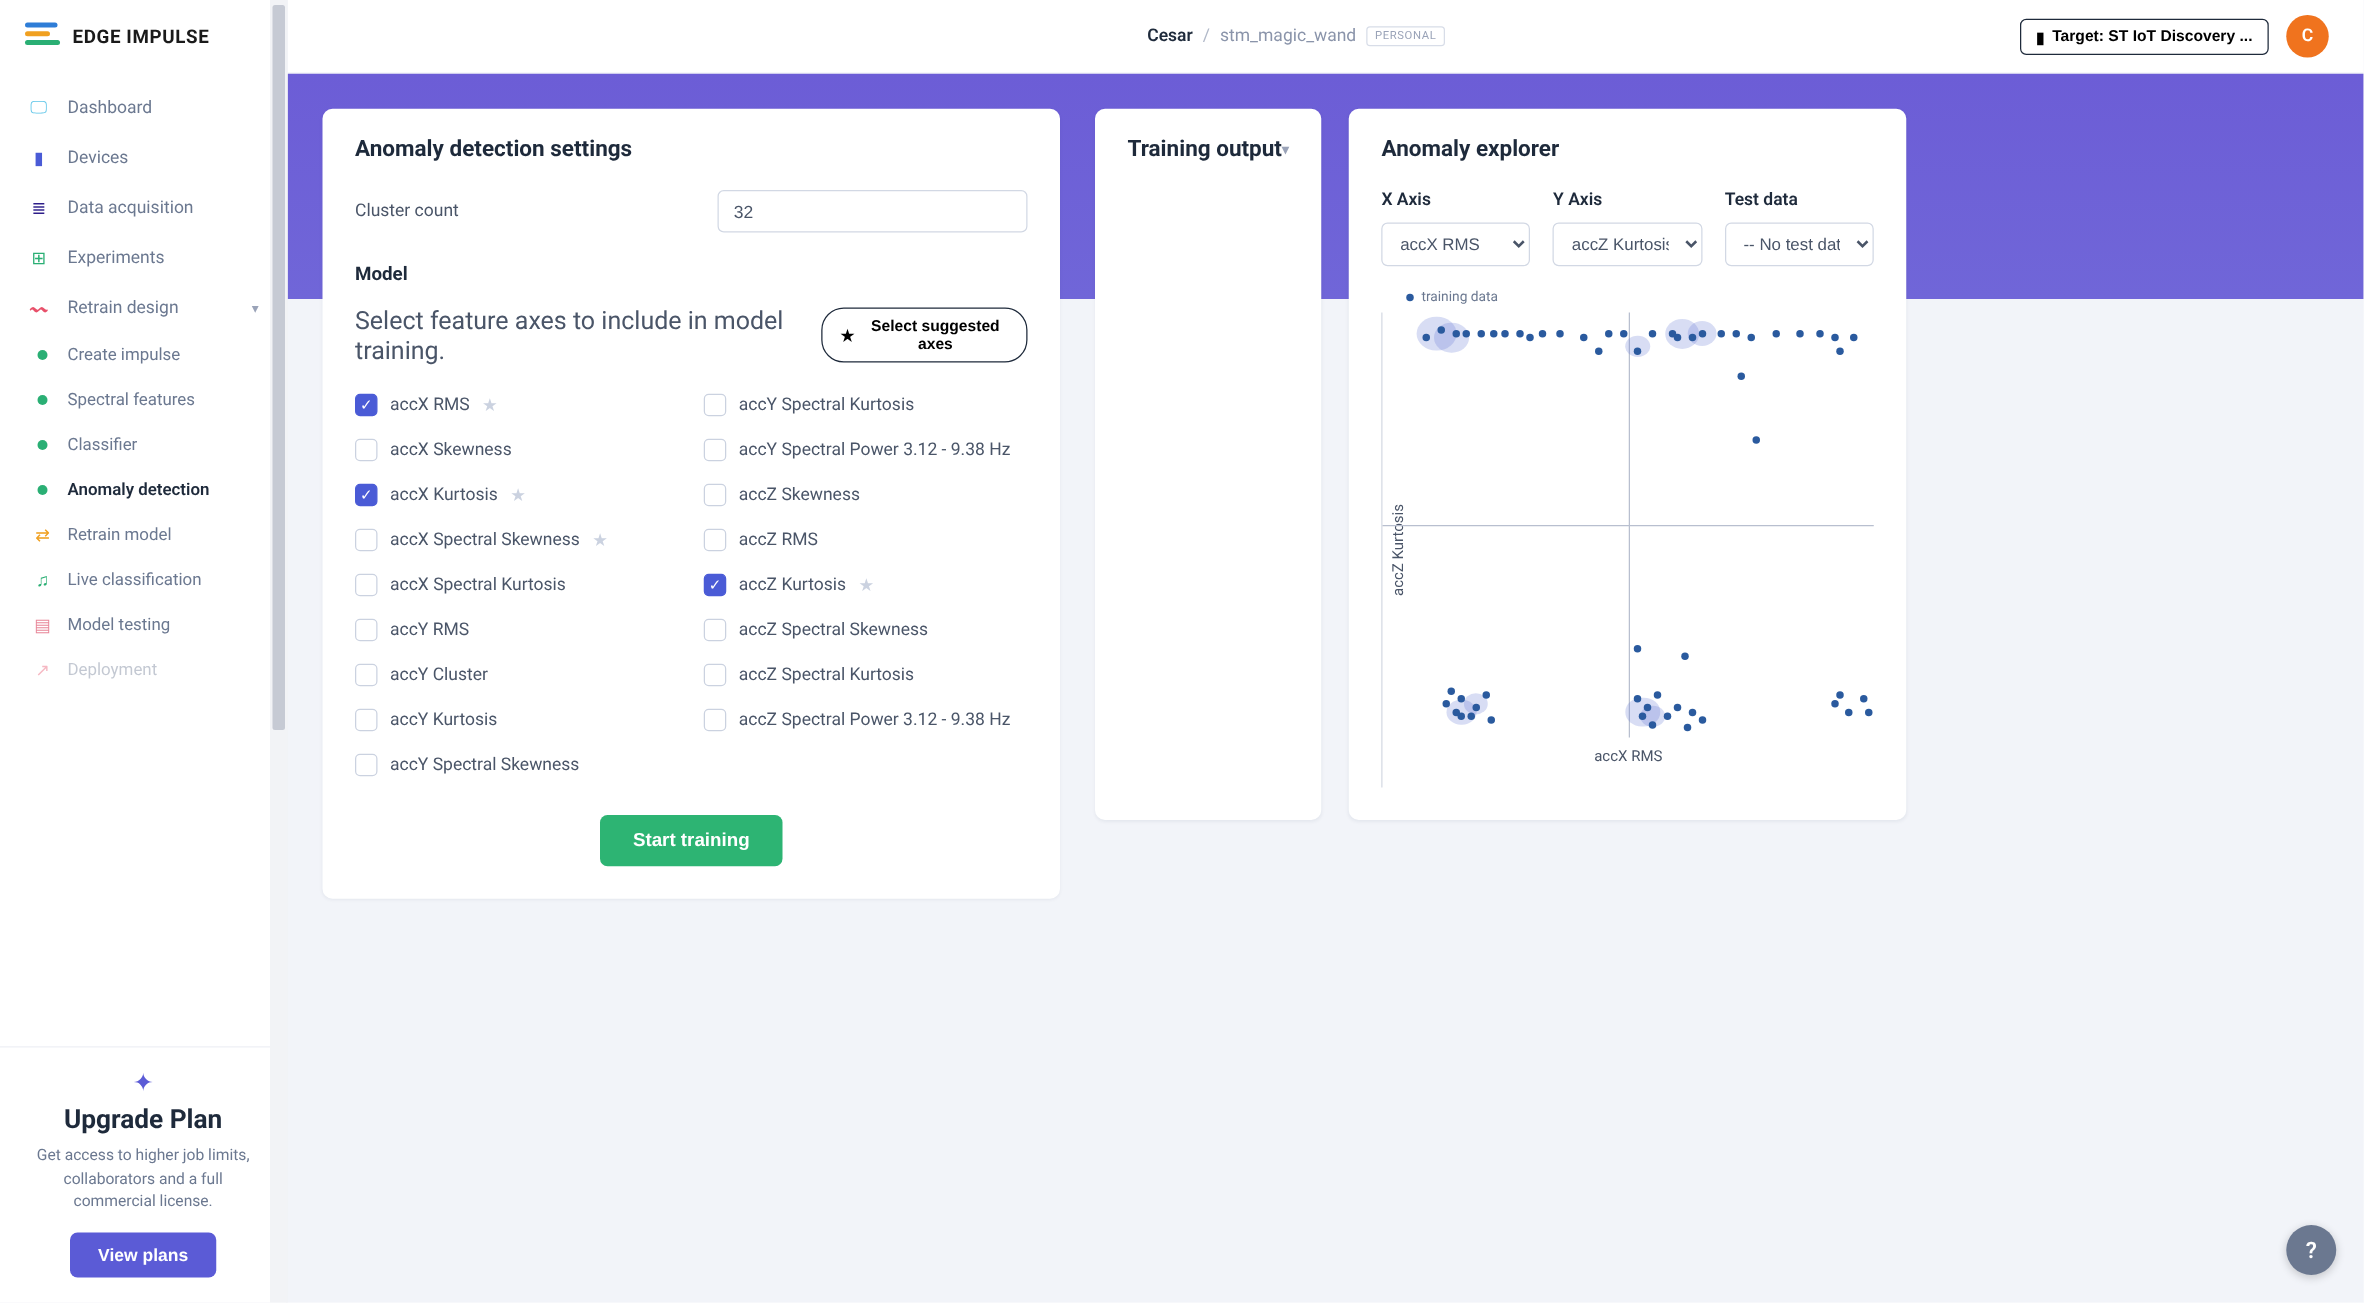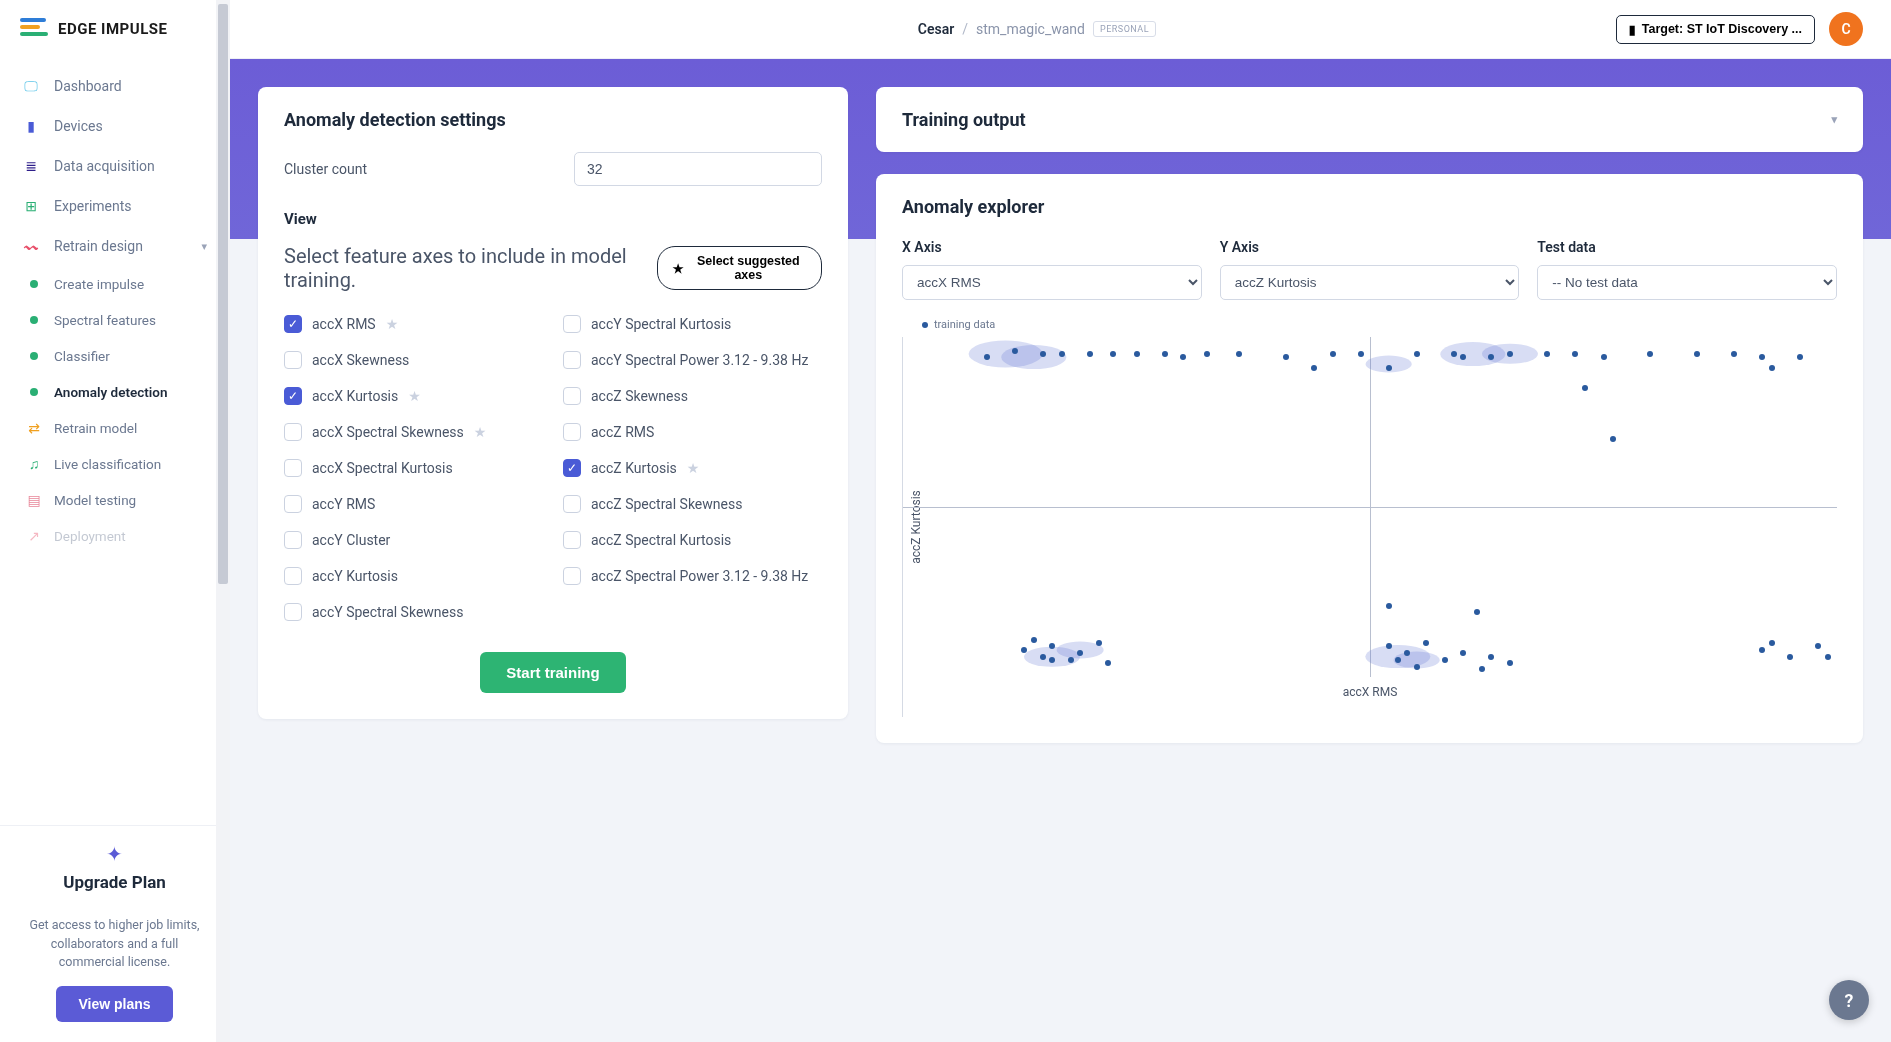--- a/index.html
+++ b/index.html
@@ -21,21 +21,21 @@
 .nav-item-left { display: flex; align-items: center; gap: 14px; }
 .nav-icon { width: 18px; height: 18px; display: flex; align-items: center; justify-content: center; font-size: 14px; }
 .nav-sub { padding: 10px 22px 10px 54px; display: flex; align-items: center; gap: 14px; color: #6b7890; cursor: pointer; font-size: 13.5px; position: relative; }
 .nav-sub.active { color: #1e2a3b; font-weight: 600; }
 .nav-dot { width: 8px; height: 8px; border-radius: 50%; position: absolute; left: 30px; }
 .nav-dot.green { background: #2aaf74; }
 .nav-sub .nav-icon { position: absolute; left: 26px; width: 16px; }
 .chevron { font-size: 11px; color: #9aa3b8; }
 .upgrade { padding: 16px 18px 20px; text-align: center; border-top: 1px solid #eef0f5; }
 .upgrade-icon { font-size: 20px; color: #5b5bd6; margin-bottom: 6px; }
-.upgrade-title { font-weight: 700; font-size: 17px; color: #1e2a3b; margin-bottom: 24px; text-align: center; }
+.upgrade-title { font-weight: 700; font-size: 21px; color: #1e2a3b; margin-bottom: 8px; text-align: center; }
 .upgrade-text { font-size: 12.5px; color: #6b7890; line-height: 1.5; margin-bottom: 14px; }
 .upgrade-btn { background: #5b5bd6; color: #fff; border: none; padding: 10px 22px; border-radius: 6px; font-weight: 600; font-size: 14px; cursor: pointer; }
 .scrollbar-track { width: 14px; background: #f2f3f6; position: absolute; left: 216px; top: 0; bottom: 0; }
 .scrollbar-thumb { background: #c6cad4; border-radius: 2px; position: absolute; left: 2px; right: 2px; top: 4px; height: 580px; }
 
 
 .main { flex: 1; display: flex; flex-direction: column; overflow: hidden; }
 .topbar { background: #fff; padding: 12px 28px; display: flex; align-items: center; justify-content: space-between; border-bottom: 1px solid #eef0f5; }
 .crumb { display: flex; align-items: center; gap: 8px; margin: 0 auto; }
 .crumb-user { font-weight: 600; color: #1e2a3b; }
@@ -62,21 +62,21 @@
 .suggest-btn { border: 1.5px solid #1e2a3b; background: #fff; padding: 7px 14px; border-radius: 18px; font-size: 12.5px; font-weight: 600; display: flex; align-items: center; gap: 6px; cursor: pointer; }
 .section-desc { color: #4a5568; font-size: 20px; margin-bottom: 18px; }
 .axes-grid { display: grid; grid-template-columns: 1fr 1fr; gap: 0 20px; }
 .axis-item { display: flex; align-items: center; gap: 10px; padding: 9px 0; }
 .checkbox { width: 18px; height: 18px; border: 1.5px solid #cbd2e0; border-radius: 4px; display: flex; align-items: center; justify-content: center; cursor: pointer; flex-shrink: 0; }
 .checkbox.checked { background: #4a5bd6; border-color: #4a5bd6; color: #fff; font-size: 12px; }
 .axis-label { color: #4a5568; font-size: 14px; }
 .star { color: #cbd2e0; font-size: 14px; cursor: pointer; }
 .train-btn { background: #2db473; color: #fff; border: none; padding: 12px 26px; border-radius: 6px; font-weight: 600; font-size: 15px; cursor: pointer; display: block; margin: 22px auto 0; }
 
-.right-col { flex: 1; display: flex; flex-direction: column; gap: 22px; }
+.right-col { flex: 1; display: flex; flex-direction: row; gap: 22px; }
 .training-output { }
 .explorer-card { }
 .explorer-controls { display: flex; gap: 18px; padding: 0 26px 18px; }
 .ctrl { flex: 1; }
 .ctrl-label { font-size: 14px; font-weight: 600; color: #1e2a3b; margin-bottom: 10px; }
 .ctrl-select { width: 100%; border: 1px solid #d2d8e4; border-radius: 5px; padding: 8px 10px; font-size: 13.5px; color: #4a5568; background: #fff; cursor: pointer; }
 
 .chart-area { padding: 0 26px 26px; }
 .legend { font-size: 11px; color: #6b7890; margin-bottom: 6px; margin-left: 20px; }
 .legend-dot { display: inline-block; width: 6px; height: 6px; border-radius: 50%; background: #2a5a9e; margin-right: 6px; vertical-align: middle; }
@@ -199,21 +199,21 @@
     <div class="content">
       <div class="content-row">
 
         <div class="card settings-card">
           <div class="card-header">Anomaly detection settings</div>
           <div class="card-body">
             <div class="form-row">
               <div class="form-label">Cluster count</div>
               <input class="form-input" value="32" style="">
             </div>
-            <div class="section-title" style="margin-bottom:16px;">View</div>
+            <div class="section-title" style="margin-bottom:16px;">Model</div>
             <div class="section-head">
               <div class="section-desc" style="margin:0">Select feature axes to include in model training.</div>
               <button class="suggest-btn">
                 <span>★</span>
                 <span>Select suggested axes</span>
               </button>
             </div>
             <div class="axes-grid" id="axes-grid">
                 <div>
                   <div class="axis-item">

